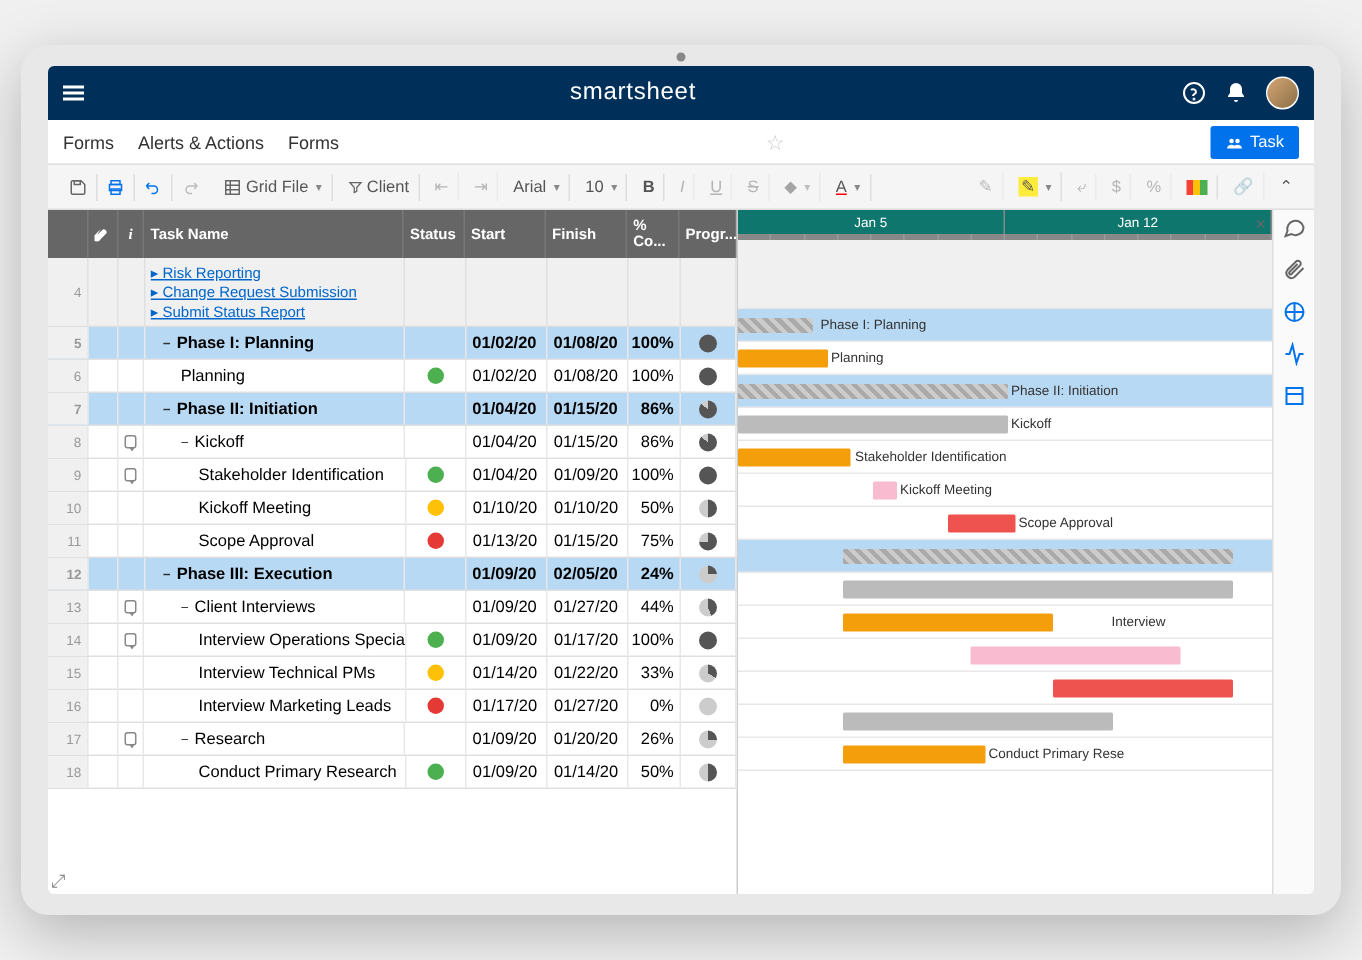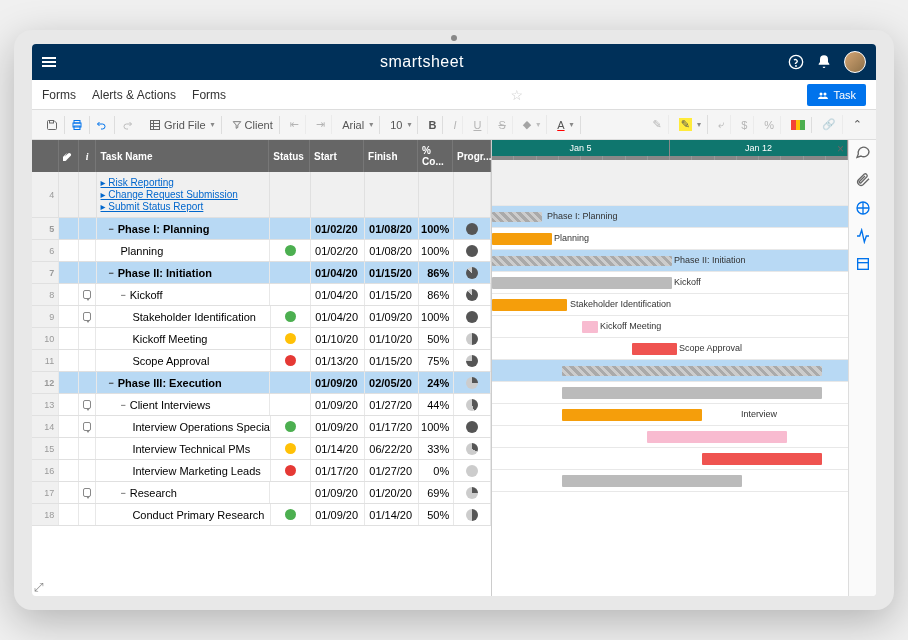--- a/index.html
+++ b/index.html
@@ -441,21 +441,21 @@
     <div class="cell col-num">15</div>
     <div class="cell col-attach"></div>
     <div class="cell col-comment"></div>
     <div class="cell col-task indent3">
                   <span>Interview Technical PMs</span>
                 </div>
     <div class="cell col-status" style="justify-content:center">
                   <div class="status-dot yellow"></div>
                 </div>
     <div class="cell col-start">01/14/20</div>
-    <div class="cell col-finish">06/22/20</div>
+    <div class="cell col-finish">01/22/20</div>
     <div class="cell col-pct" style="justify-content:flex-end">33%</div>
     <div class="cell col-prog" style="justify-content:center">
                   <div class="pie pie-33"></div>
                 </div>
               </div>
               <div class="row sub">
     <div class="cell col-num">16</div>
     <div class="cell col-attach"></div>
     <div class="cell col-comment"></div>
     <div class="cell col-task indent3">
@@ -477,21 +477,21 @@
     <div class="cell col-comment">
                   <div class="comment-icon"></div>
                 </div>
     <div class="cell col-task indent2">
                   <span class="expand">−</span>
                   <span>Research</span>
                 </div>
     <div class="cell col-status" style="justify-content:center"></div>
     <div class="cell col-start">01/09/20</div>
     <div class="cell col-finish">01/20/20</div>
-    <div class="cell col-pct" style="justify-content:flex-end">69%</div>
+    <div class="cell col-pct" style="justify-content:flex-end">26%</div>
     <div class="cell col-prog" style="justify-content:center">
                   <div class="pie pie-26"></div>
                 </div>
               </div>
               <div class="row sub">
     <div class="cell col-num">18</div>
     <div class="cell col-attach"></div>
     <div class="cell col-comment"></div>
     <div class="cell col-task indent3">
                   <span>Conduct Primary Research</span>
@@ -577,20 +577,24 @@
               </div>
               <div class="gantt-row">
                 <div class="bar bar-pink" style="left: 155px; width: 140px;"></div>
               </div>
               <div class="gantt-row">
                 <div class="bar bar-red" style="left: 210px; width: 120px;"></div>
               </div>
               <div class="gantt-row">
                 <div class="bar bar-gray" style="left: 70px; width: 180px;"></div>
               </div>
+              <div class="gantt-row">
+                <div class="bar bar-orange" style="left: 70px; width: 95px;"></div>
+                <div class="bar-label" style="left: 167px; top: 5px;">Conduct Primary Rese</div>
+              </div>
             </div>
         </div>
       </div>
 
       <div class="right-sidebar">
         <div class="sicon"><svg width="16" height="16" viewBox="0 0 24 24" fill="none" stroke="#666" stroke-width="2">
               <path d="M21 11a8 8 0 01-12 7l-6 2 2-5a8 8 0 1116-4z"></path>
             </svg></div>
         <div class="sicon"><svg width="16" height="16" viewBox="0 0 24 24" fill="none" stroke="#666" stroke-width="2">
               <path d="M21 10l-9 9a5 5 0 01-7-7l9-9a3 3 0 014 4l-9 9a1 1 0 01-2-2l8-8"></path>

